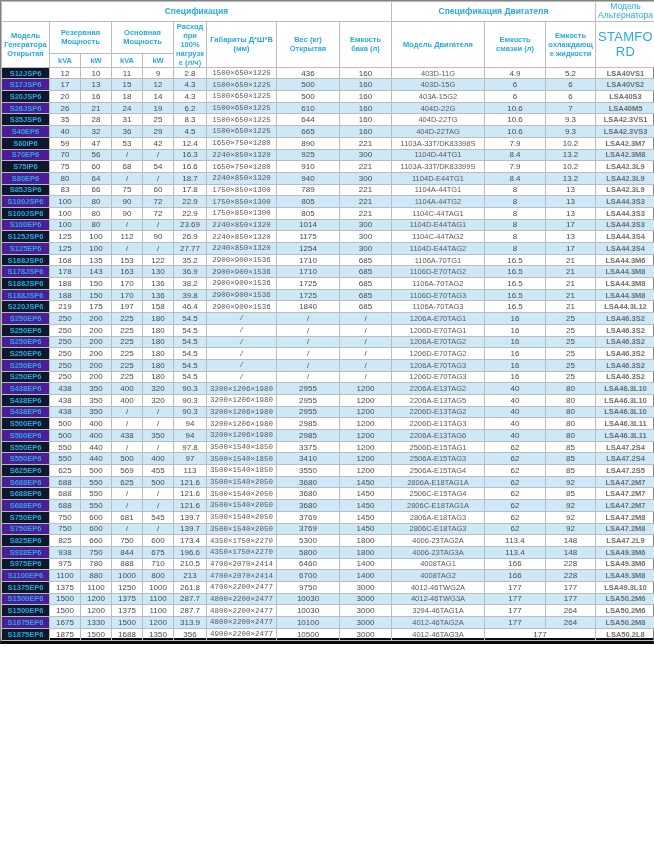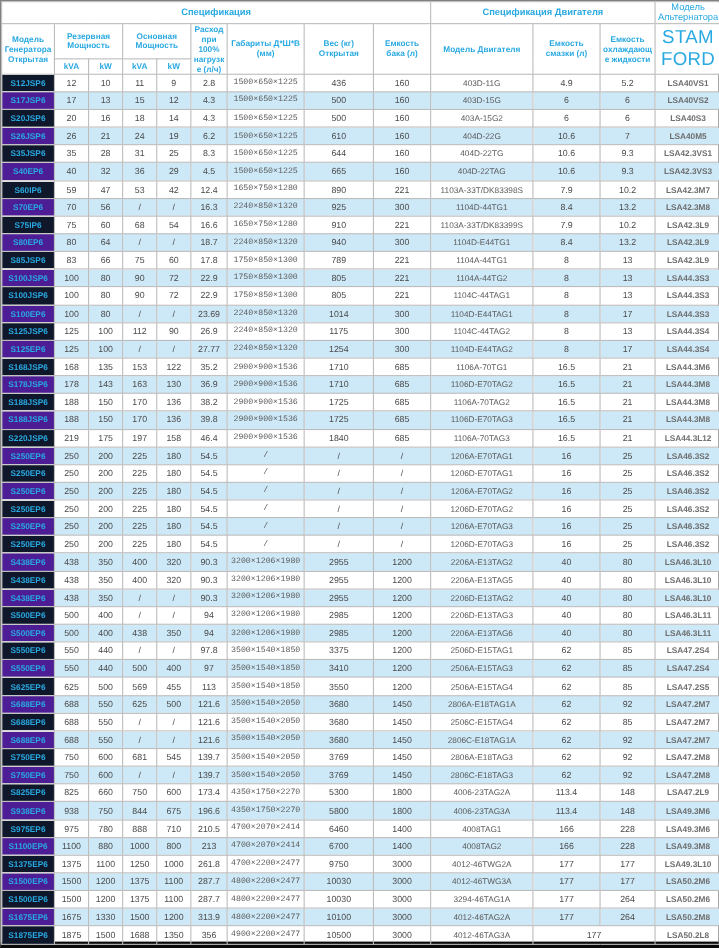--- a/index.html
+++ b/index.html
@@ -1,26 +1,26 @@
 <!DOCTYPE html>
 <html><head>
 <meta charset="utf-8">
 <style>
   html,body{margin:0;padding:0;background:#fff;}
   body{width:654px;font-family:"Liberation Sans",sans-serif;}
-  .wrap{width:654px;height:862px;box-sizing:border-box;border:1px solid #808080;border-bottom:6px solid #0a0a0a;}
+  .wrap{width:654px;height:644px;box-sizing:border-box;border:1px solid #808080;border-bottom:6px solid #0a0a0a;}
   table{width:100%;height:100%;border-collapse:collapse;table-layout:fixed;}
   th,td{border:1px solid #bcbcbc;padding:0 1px;text-align:center;vertical-align:middle;overflow:hidden;}
   thead th{color:#29a9e1;font-size:7.5px;font-weight:600;line-height:1.2;white-space:normal;word-wrap:break-word;background:#fff;}
   thead tr.group-row{height:14px;}
   thead tr.group-row th{font-size:8.5px;}
   thead tr.main-row{height:30px;}
   thead tr.sub-row{height:13px;}
   th.alt-model-group{font-size:5.5px;font-weight:400;line-height:1.1;}
-  th.stamford{font-size:17px;font-weight:400;letter-spacing:0.3px;}
+  th.stamford{font-size:13px;font-weight:400;letter-spacing:0.3px;}
   tbody td{font-size:8px;color:#4a4a4a;white-space:nowrap;}
   tbody td.model{color:#29a9e1;font-weight:700;font-size:7.5px;background:#0f172a;cursor:pointer;}
   tbody td.dims{font-size:7.5px;color:#5a5a5a;font-family:Liberation Mono, monospace;}
   tbody td.engine{font-size:7.5px;color:#5a5a5a;}
   tbody td.alt-model{font-size:7.5px;color:#6e6e6e;font-weight:bold;}
   tbody tr.alt td{background:#cde9f8;}
   tbody tr.alt td.model{background:#4c1d95;}
 </style>
 </head>
 <body>

